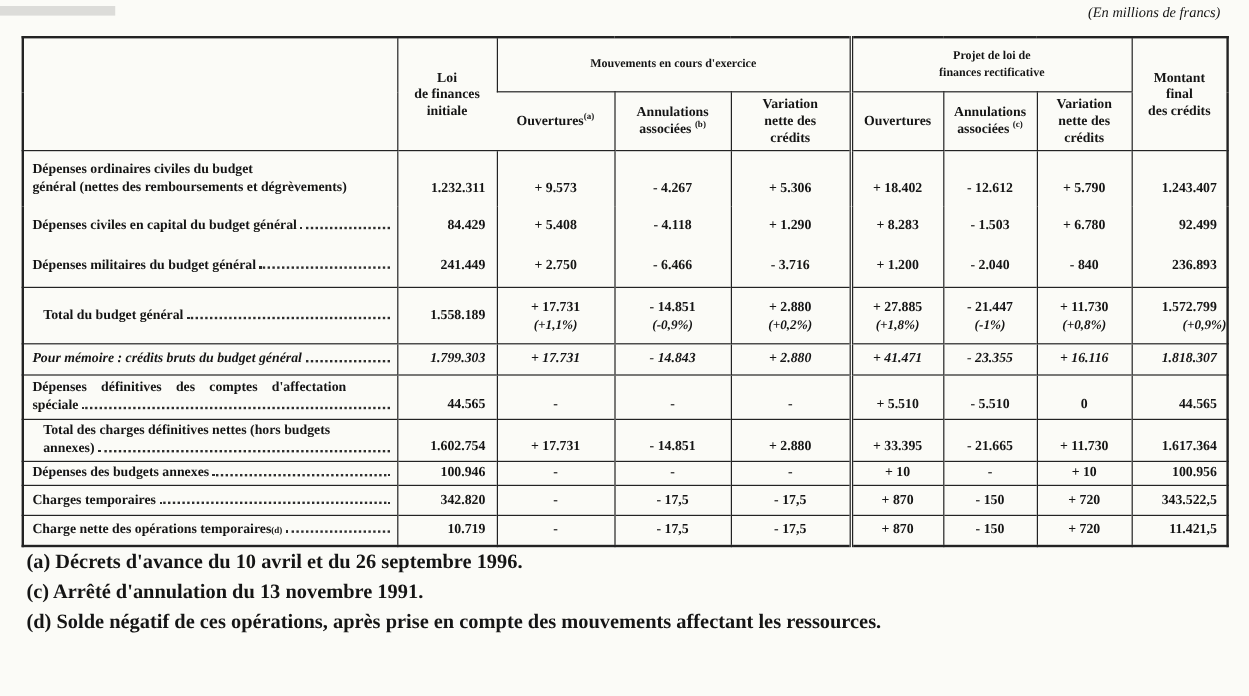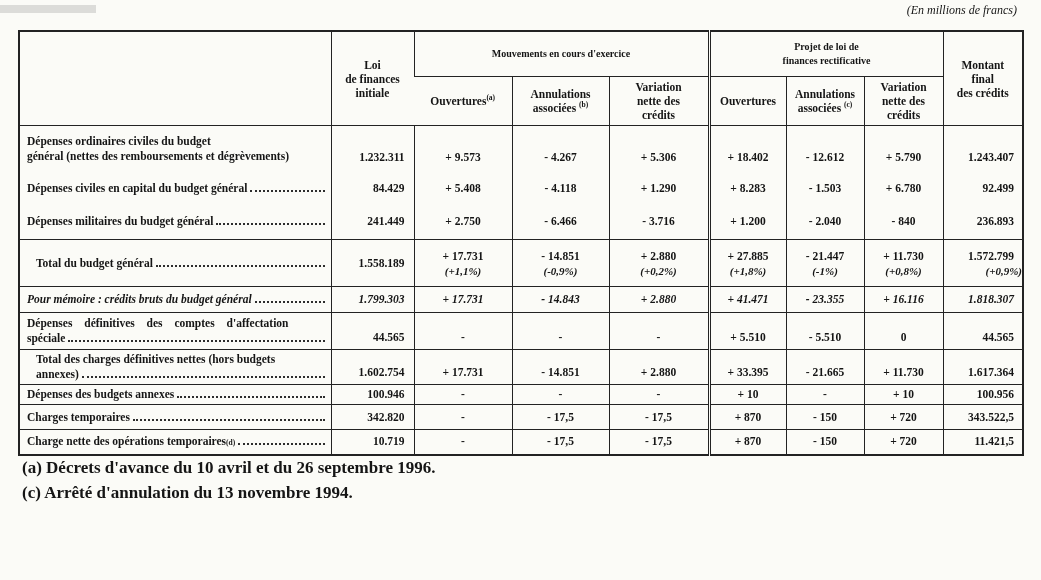--- a/index.html
+++ b/index.html
@@ -475,15 +475,16 @@
           </td>
           <td class="num c7">
             <div class="val">11.421,5</div>
           </td>
         </tr>
       </tbody>
   </table>
 
   <div class="footnotes">
     <div class="footnote"><span>(a)</span> <span>Décrets d'avance  du 10 avril et du 26 septembre 1996.</span></div>
-    <div class="footnote"><span>(c)</span> <span>Arrêté d'annulation du 13 novembre 1994.</span></div>
+    <div class="footnote"><span>(c)</span> <span>Arrêté d'annulation du 13 novembre 1991.</span></div>
+    <div class="footnote"><span>(d)</span> <span>Solde négatif de ces opérations, après prise en compte des mouvements affectant les ressources.</span></div>
   </div>
 </div>
 
 </body></html>

